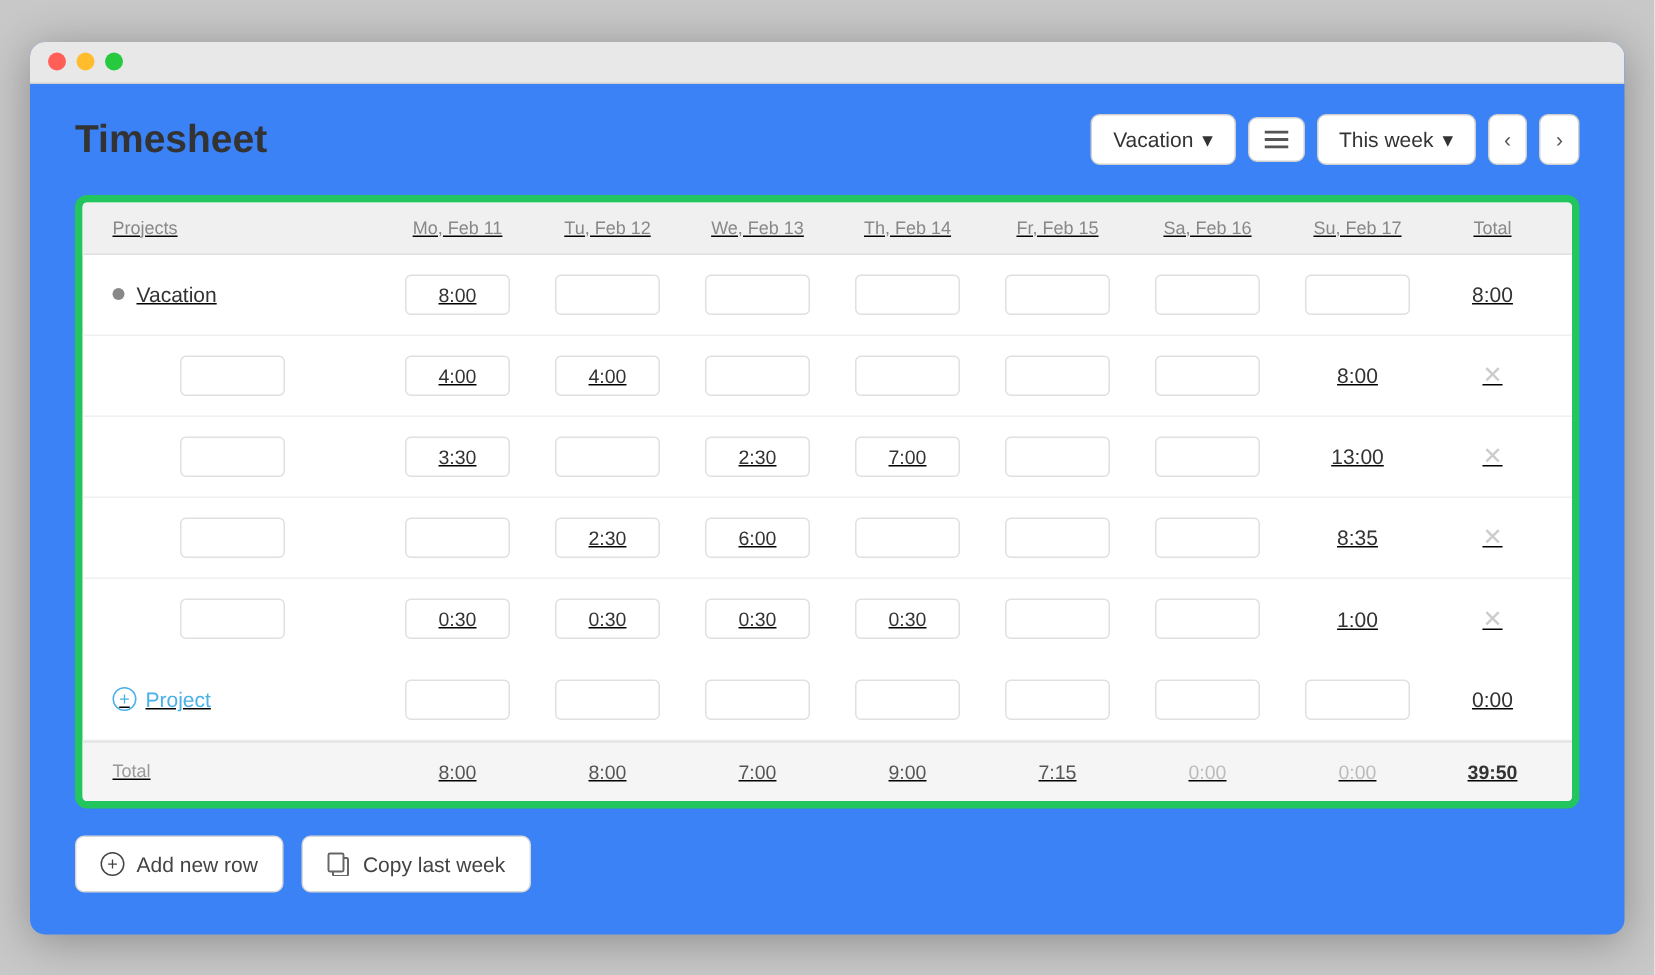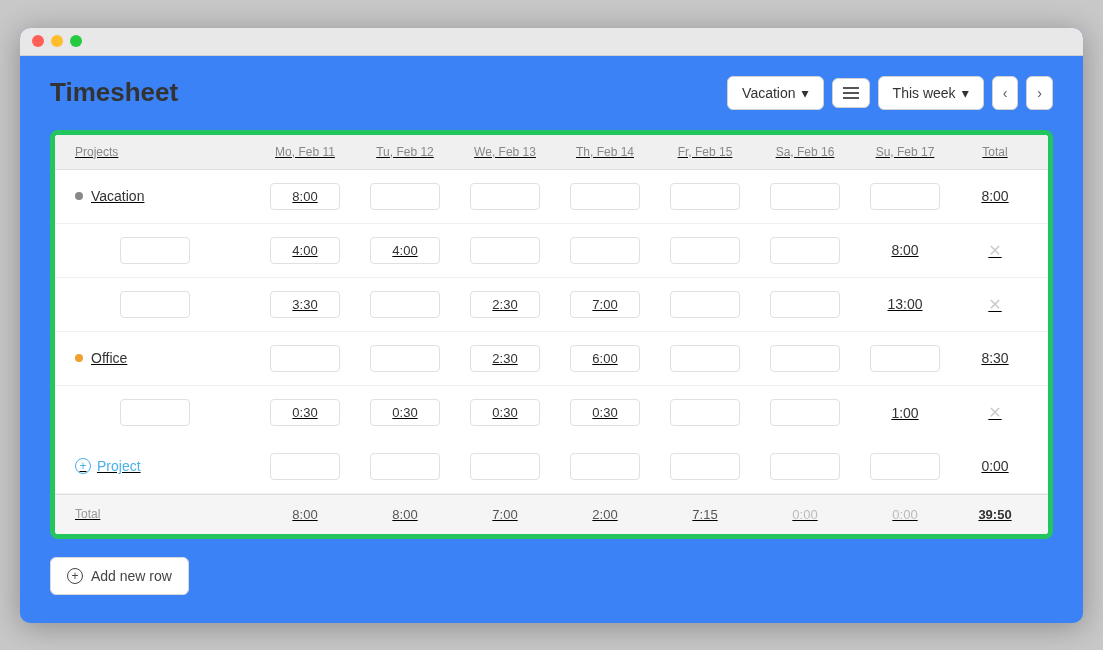--- a/index.html
+++ b/index.html
@@ -312,32 +312,28 @@
             <input class="time-input" value="3:30" style="">
             <input class="time-input" style="">
             <input class="time-input" value="2:30" style="">
             <input class="time-input" value="7:00" style="">
             <input class="time-input" style="">
             <input class="time-input" style="">
             <div class="time-total">13:00</div>
             <div class="remove-btn">✕</div>
           </div>
           <div class="table-row">
-            <div class="project-cell">
-              <span class="dot" style="background: rgb(240, 160, 48);"></span>
-              <span>Office</span>
-            </div>
             <input class="time-input" style="">
             <input class="time-input" style="">
             <input class="time-input" value="2:30" style="">
             <input class="time-input" value="6:00" style="">
             <input class="time-input" style="">
             <input class="time-input" style="">
             <input class="time-input" style="">
-            <div class="time-total">8:30</div>
+            <div class="time-total">8:35</div>
             <div class="remove-btn">✕</div>
           </div>
           <div class="table-row">
             <input class="time-input" style="">
             <input class="time-input" value="0:30" style="">
             <input class="time-input" value="0:30" style="">
             <input class="time-input" value="0:30" style="">
             <input class="time-input" value="0:30" style="">
             <input class="time-input" style="">
             <input class="time-input" style="">
@@ -360,29 +356,36 @@
         <input class="time-input" readonly="" style="">
         <div class="time-total">0:00</div>
         <div class="remove-btn">✕</div>
       </div>
 
       <div class="totals-row">
         <div class="total-label">Total</div>
         <div class="total-value">8:00</div>
         <div class="total-value">8:00</div>
         <div class="total-value">7:00</div>
-        <div class="total-value">2:00</div>
+        <div class="total-value">9:00</div>
         <div class="total-value">7:15</div>
         <div class="total-value dim">0:00</div>
         <div class="total-value dim">0:00</div>
         <div class="total-value bold">39:50</div>
         <div></div>
       </div>
     </div>
 
     <div class="footer">
       <button class="footer-btn">
         <span class="circle-plus">+</span>
         <span>Add new row</span>
       </button>
+      <button class="footer-btn">
+        <svg width="16" height="16" viewBox="0 0 16 16">
+          <rect x="4" y="4" width="10" height="12" rx="1" fill="none" stroke="#666" stroke-width="1.3"></rect>
+          <rect x="1" y="1" width="10" height="12" rx="1" fill="white" stroke="#666" stroke-width="1.3"></rect>
+        </svg>
+        <span>Copy last week</span>
+      </button>
     </div>
   </div>
 </div>
 
 </body></html>

